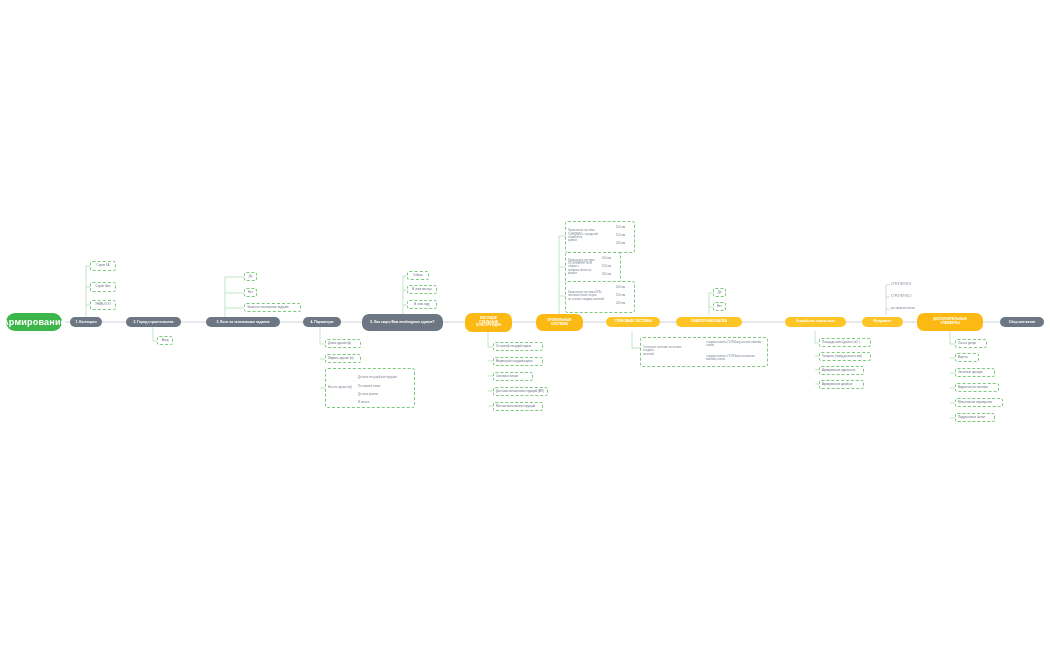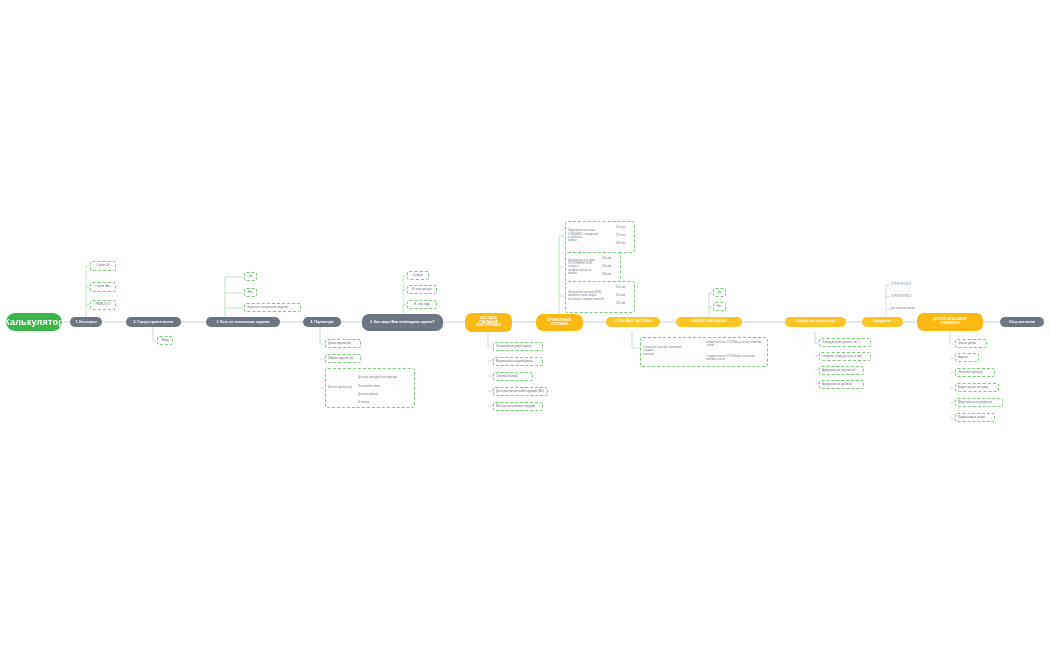--- a/index.html
+++ b/index.html
@@ -137,21 +137,21 @@
 
       <path d="M950 331 V344 H955"></path>
       <path d="M950 358 H955"></path>
       <path d="M950 373 H955"></path>
       <path d="M950 388 H955"></path>
       <path d="M950 403 H955"></path>
       <path d="M950 418 H955"></path>
     </g>
   </svg>
 
-  <div class="node n-root" style="left:6px;top:313px;width:56px;height:18px;">Калькулятор</div>
+  <div class="node n-root" style="left:6px;top:313px;width:56px;height:18px;">Армирование</div>
 
   <div class="node n-step" style="left:70px;top:317px;width:32px;height:10px;">1. Категории</div>
   <div class="node n-step" style="left:126px;top:317px;width:55px;height:10px;">2. Город строительства</div>
   <div class="node n-step" style="left:206px;top:317px;width:74px;height:10px;">3. Есть ли техническое задание</div>
   <div class="node n-step" style="left:303px;top:317px;width:38px;height:10px;">4. Параметры</div>
   <div class="node n-step" style="left:362px;top:314px;width:81px;height:17px;">5. Как скоро Вам необходимо здание?</div>
 
   <div class="node n-orange" style="left:465px;top:313px;width:47px;height:19px;">НЕСУЩИЕ
 СТАЛЬНЫЕ
 КОНСТРУКЦИИ</div>

